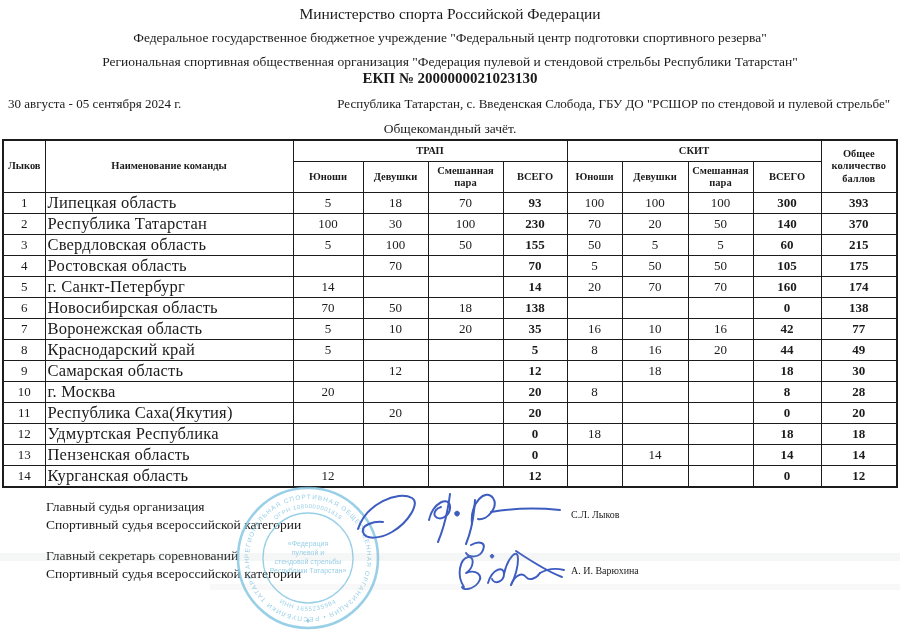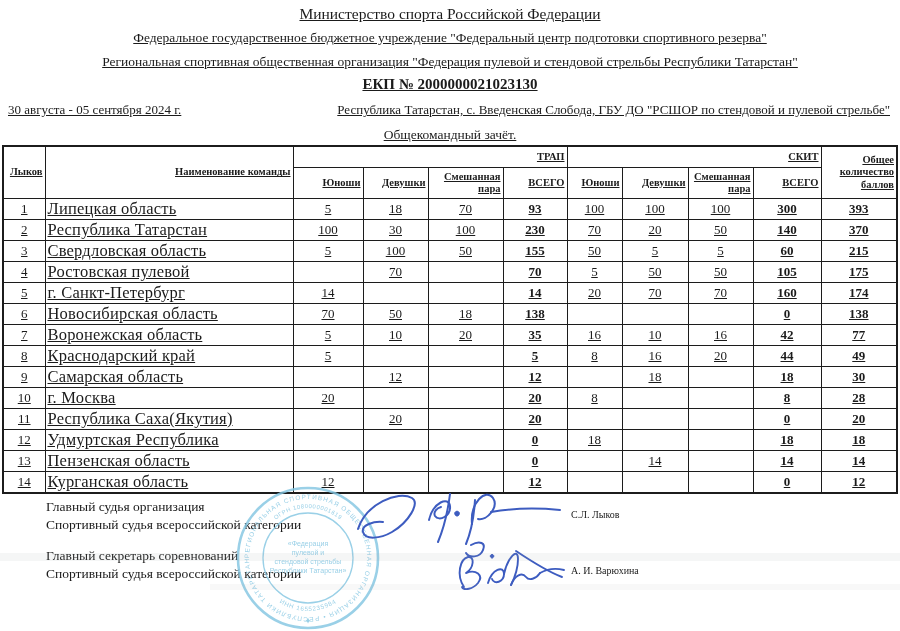--- a/index.html
+++ b/index.html
@@ -1,36 +1,36 @@
 <!DOCTYPE html>
 <html><head>
 <meta charset="utf-8">
 <style>
   html,body{margin:0;padding:0;}
   body{
     width:900px;height:631px;background:#ffffff;position:relative;overflow:hidden;
     font-family:"Liberation Serif","DejaVu Serif",serif;color:#1b1b1b;
   }
-  .page{position:relative;width:900px;height:631px;text-decoration:underline;}
+  .page{position:relative;width:900px;height:631px;}
   
   .doc-header{text-align:center;padding-top:5px;}
   .h-line1{font-size:15.5px;}
   .h-line2{font-size:13.5px;margin-top:7px;}
   .h-line3{font-size:13.5px;margin-top:8px;}
   .h-title{font-size:15.5px;font-weight:bold;margin-top:9px;}
-  .h-ekp{font-size:15px;font-weight:bold;margin-top:6px;}
+  .h-ekp{font-size:15px;font-weight:bold;}
   .meta-row{display:flex;justify-content:space-between;align-items:center;
     font-size:13px;padding:9px 8px 0 8px;}
   .meta-venue{padding-right:2px;}
   
   .table-title{text-align:center;font-size:13.5px;margin-top:9px;}
   table.results{border-collapse:collapse;table-layout:fixed;width:894px;margin:2px auto 0;
     border:2px solid #1c1c1c;}
   table.results th,table.results td{border:1px solid #1c1c1c;padding:0 2px;overflow:hidden;}
-  table.results th{font-weight:bold;text-align:right;font-size:10.5px;line-height:1.15;
+  table.results th{font-weight:bold;text-align:center;font-size:10.5px;line-height:1.15;
     white-space:normal;}
   th.grp{font-size:12px;height:20px;}
   th.sub{height:30px;}
   th.rowspan2{font-size:11px;}
   tbody td{height:19px;white-space:nowrap;}
   td.c-place{text-align:center;font-size:13px;}
   td.c-team{font-size:16.5px;padding-left:6px;letter-spacing:.2px;}
   td.c-num{text-align:center;font-size:13px;}
   td.c-bold{text-align:center;font-size:13px;font-weight:bold;}
   
@@ -130,21 +130,21 @@
       <td class="c-num">50</td>
       <td class="c-bold">155</td>
       <td class="c-num">50</td>
       <td class="c-num">5</td>
       <td class="c-num">5</td>
       <td class="c-bold">60</td>
       <td class="c-bold">215</td>
     </tr>
         <tr>
       <td class="c-place">4</td>
-      <td class="c-team">Ростовская пулевой</td>
+      <td class="c-team">Ростовская область</td>
       <td class="c-num"></td>
       <td class="c-num">70</td>
       <td class="c-num"></td>
       <td class="c-bold">70</td>
       <td class="c-num">5</td>
       <td class="c-num">50</td>
       <td class="c-num">50</td>
       <td class="c-bold">105</td>
       <td class="c-bold">175</td>
     </tr>

